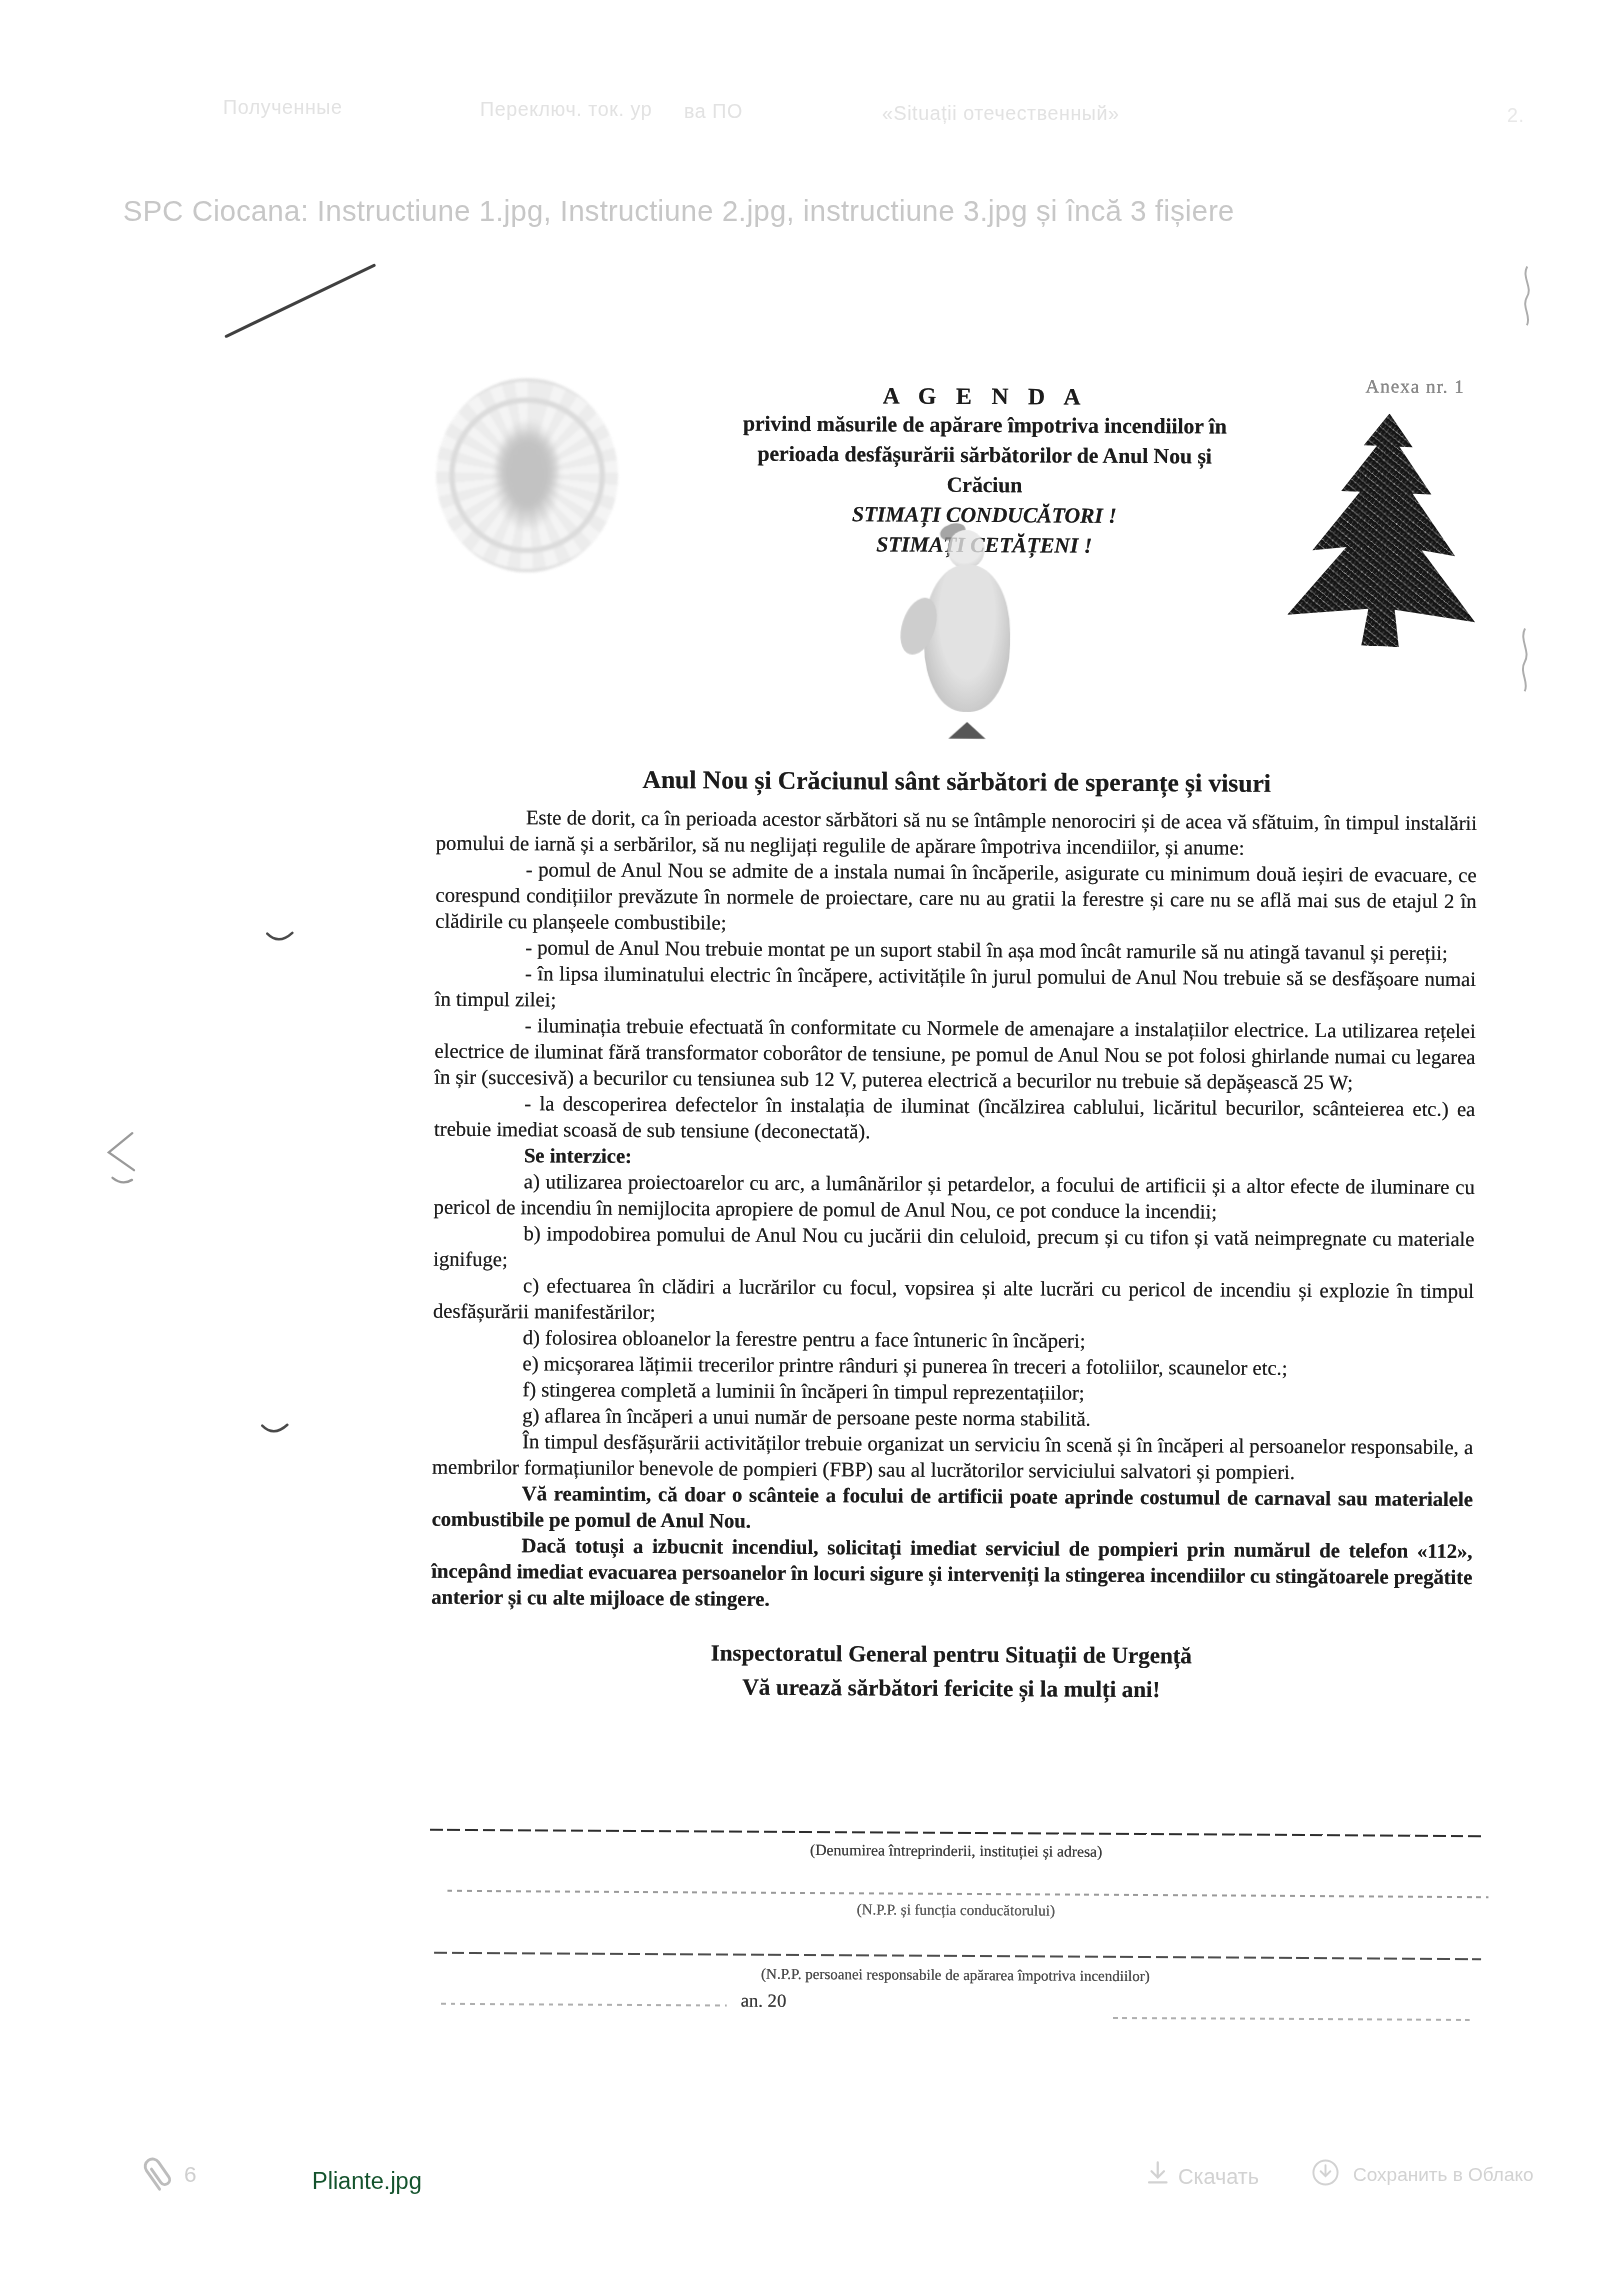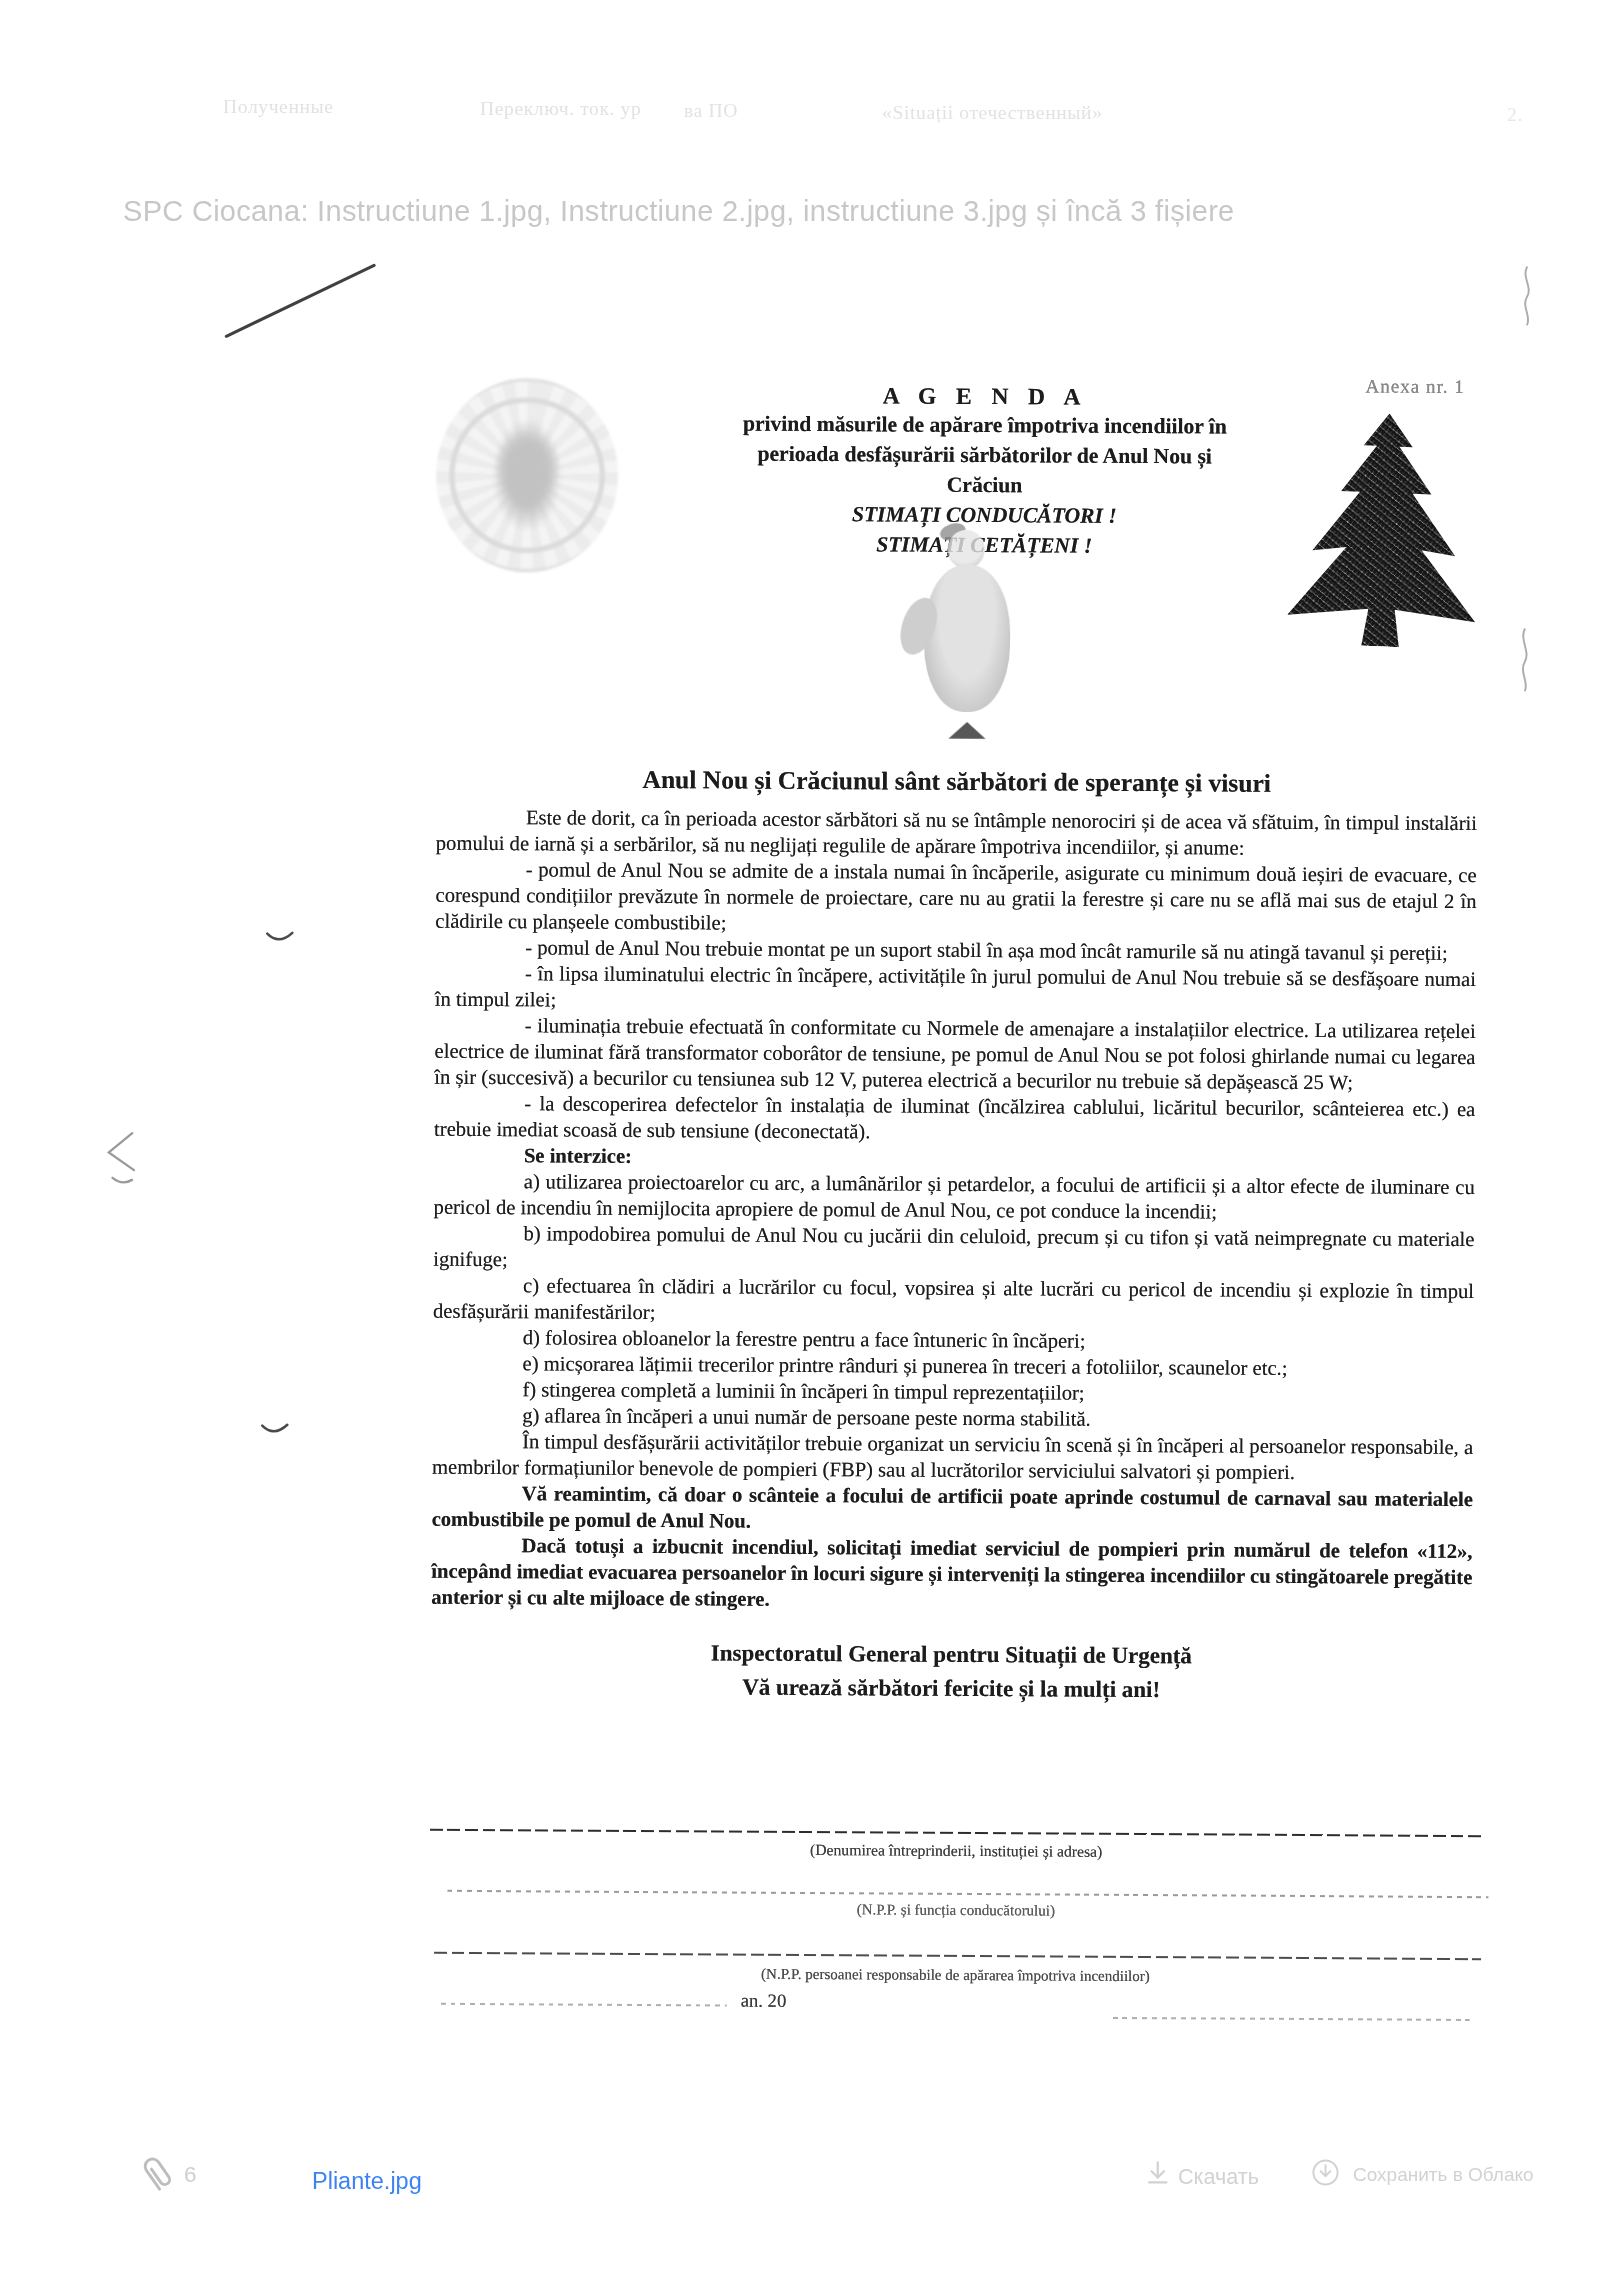--- a/index.html
+++ b/index.html
@@ -1,20 +1,20 @@
 <!DOCTYPE html>
 <html><head>
 <meta charset="utf-8">
 <style>
   html,body{margin:0;padding:0;background:#ffffff;}
   .page{position:relative;width:1621px;height:2293px;background:#ffffff;overflow:hidden;
         font-family:"Liberation Serif",serif;}
 
   
-  .ghost{position:absolute;font-family:Liberation Serif, serif;color:#e2e2e2;
+  .ghost{position:absolute;font-family:Liberation Sans, sans-serif;color:#e2e2e2;
          font-size:19.6px;letter-spacing:0.6px;white-space:nowrap;filter:blur(0.4px);}
   .subject{position:absolute;left:123px;top:173px;font-family:"Liberation Sans",sans-serif;
            color:#c7c7c7;font-size:29px;letter-spacing:0.3px;white-space:nowrap;filter:blur(0.4px);margin-top:22px;}
 
   
   .doc{position:absolute;inset:0;transform:rotate(.35deg);transform-origin:50% 0;}
   .doc, .doc *{color:#1c1c1c;}
   .scan-text{text-shadow:0 0 0.6px rgba(25,25,25,.65);}
 
   .pen-stroke{position:absolute;left:227px;top:339px;width:167px;height:2.9px;background:#1f1f1f;
@@ -73,21 +73,21 @@
   .dot-line{position:absolute;height:1.6px;
             background:repeating-linear-gradient(90deg,#9a9a9a 0 4.9px, rgba(154,154,154,0) 4.9px 9.8px);}
   .form-label{position:absolute;left:441px;width:1053px;text-align:center;font-size:15.7px;color:#3c3c3c !important;}
   .date-text{position:absolute;left:753px;top:1990px;font-size:18.6px;color:#3a3a3a !important;text-align:right;}
 
   
   .mark{position:absolute;}
 
   
   .bar-item{position:absolute;font-family:"Liberation Sans",sans-serif;white-space:nowrap;}
-  .file-name{left:312px;top:2168px;font-size:23.5px;color:#3b82f6;cursor:pointer;}
+  .file-name{left:312px;top:2168px;font-size:23.5px;color:#14532d;cursor:pointer;}
   .attach-count{left:184px;top:2162px;font-size:22.5px;color:#cfcfcf;}
   .dl-label{left:1178px;top:2164px;font-size:21.6px;color:#d2d2d2;cursor:pointer;}
   .cs-label{left:1353px;top:2164px;font-size:19px;color:#d2d2d2;cursor:pointer;}
   svg{display:block;}
 </style>
 </head>
 <body>
 
 <div class="page">
 

